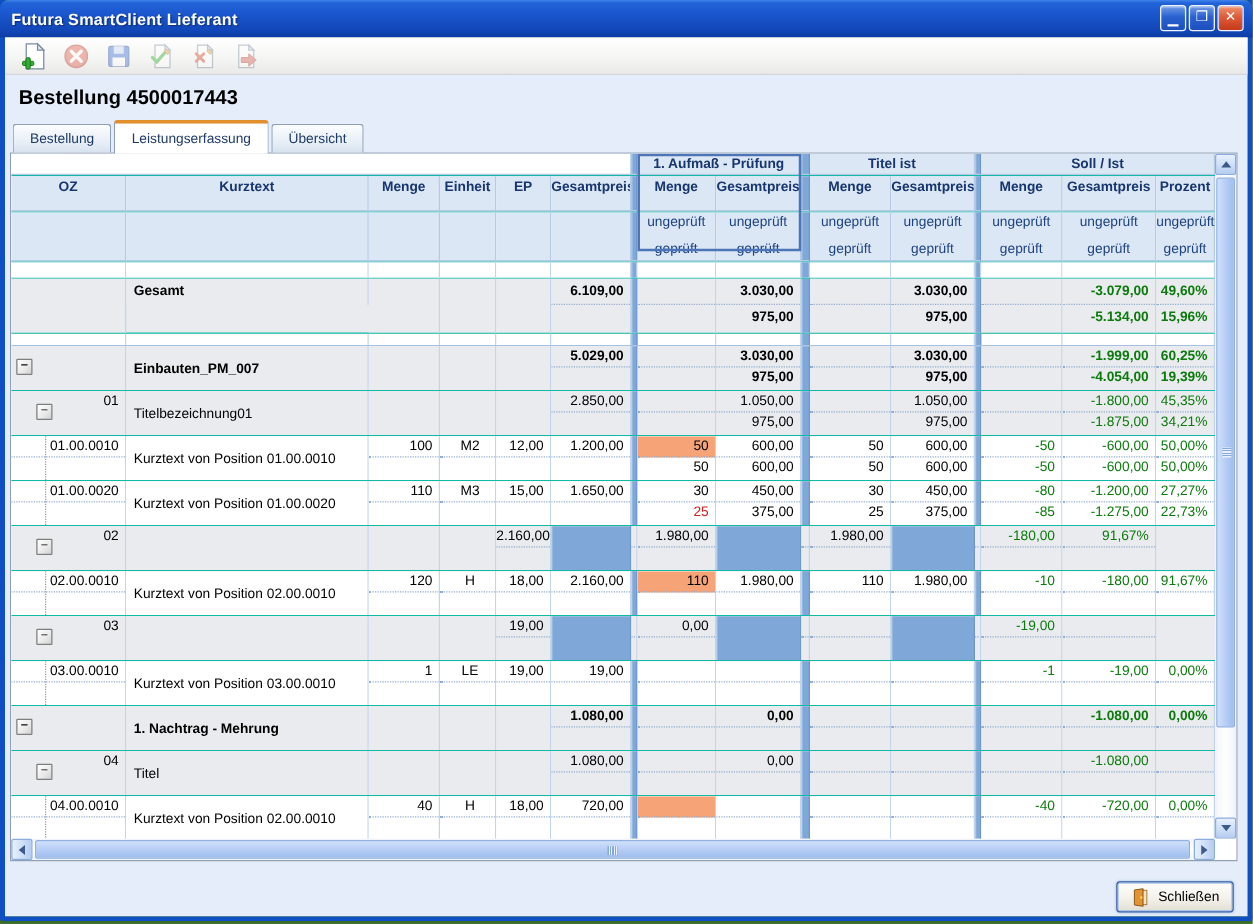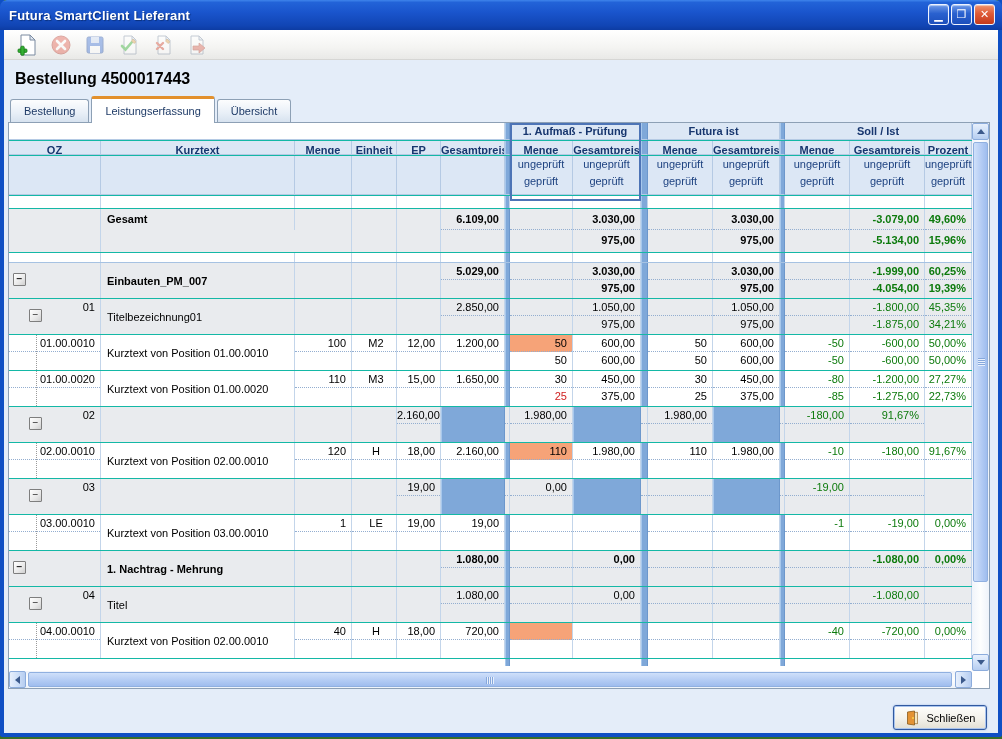--- a/index.html
+++ b/index.html
@@ -45,32 +45,32 @@
   .panel{position:absolute;top:92px;left:4px;width:982px;height:567px;background:#fff;
     border:1px solid #8da0b5;z-index:2;}
   .grid{position:absolute;top:0;left:0;width:963px;height:548px;overflow:hidden;background:#fff;}
   .grid-row{display:grid;border-bottom:1px solid #14b8a6;
     grid-template-columns:92px 194px 57px 45px 44px 64px 5px 63px 68px 7px 65px 67px 5px 65px 75px 47px;}
   .band{background:#7fa8d9;border-left:1px solid #a8c8ec;border-right:1px solid #6c97cc;}
 
   
   .grid-head{position:relative;}
   .hA{height:18px;}
-  .hB{height:15px;}
+  .hB{height:29px;}
   .hC{height:40px;}
   .hD{height:13px;}
   .hblank{background:#fff;border-right:1px solid #c3d5ea;}
   .hgroup,.hcol{background:#dce7f5;color:#17366e;font-weight:bold;font-size:11px;
     text-align:center;border-right:1px solid #b5cae4;overflow:hidden;white-space:nowrap;}
   .hgroup{line-height:17px;}
   .hcol{line-height:18px;}
   .hA > *,.hB > *{border-bottom:1px solid #b5cae4;}
   .hfill{background:#dce7f5;border-right:1px solid #b5cae4;}
   .hsub{background:#dce7f5;color:#1d4280;font-size:11px;text-align:center;
-    border-right:1px solid #b5cae4;display:flex;flex-direction:column;justify-content:flex-start;}
+    border-right:1px solid #b5cae4;display:flex;flex-direction:column;justify-content:space-between;}
   .hsub span{line-height:17px;}
   .hC > *{border-bottom:1px solid #b5cae4;}
   .hD > *{border-right:1px solid #c3d5ea;background:#fff;}
   .hD > .band{background:#7fa8d9;}
   .sel-outline{position:absolute;left:501px;top:0;width:131px;height:78px;
     border:2px solid #4d74b6;pointer-events:none;}
 
   
   .cell{position:relative;border-right:1px solid #c3d5ea;overflow:hidden;font-size:11px;color:#000;}
   .l{height:17px;line-height:17px;white-space:nowrap;overflow:hidden;}
@@ -210,21 +210,21 @@
 
     <div class="panel">
       <div class="grid">
 
         <div class="grid-head">
           <div class="grid-row hA">
             <div class="hblank" style="grid-column:1/7"></div>
             <div class="band"></div>
             <div class="hgroup" style="grid-column:8/10">1. Aufmaß - Prüfung</div>
             <div class="band"></div>
-            <div class="hgroup" style="grid-column:11/13">Futura ist</div>
+            <div class="hgroup" style="grid-column:11/13">Titel ist</div>
             <div class="band"></div>
             <div class="hgroup" style="grid-column:14/17">Soll / Ist</div>
           </div>
           <div class="grid-row hB">
             <div class="hcol">OZ</div>
             <div class="hcol">Kurztext</div>
             <div class="hcol">Menge</div>
             <div class="hcol">Einheit</div>
             <div class="hcol">EP</div>
             <div class="hcol">Gesamtpreis</div>

